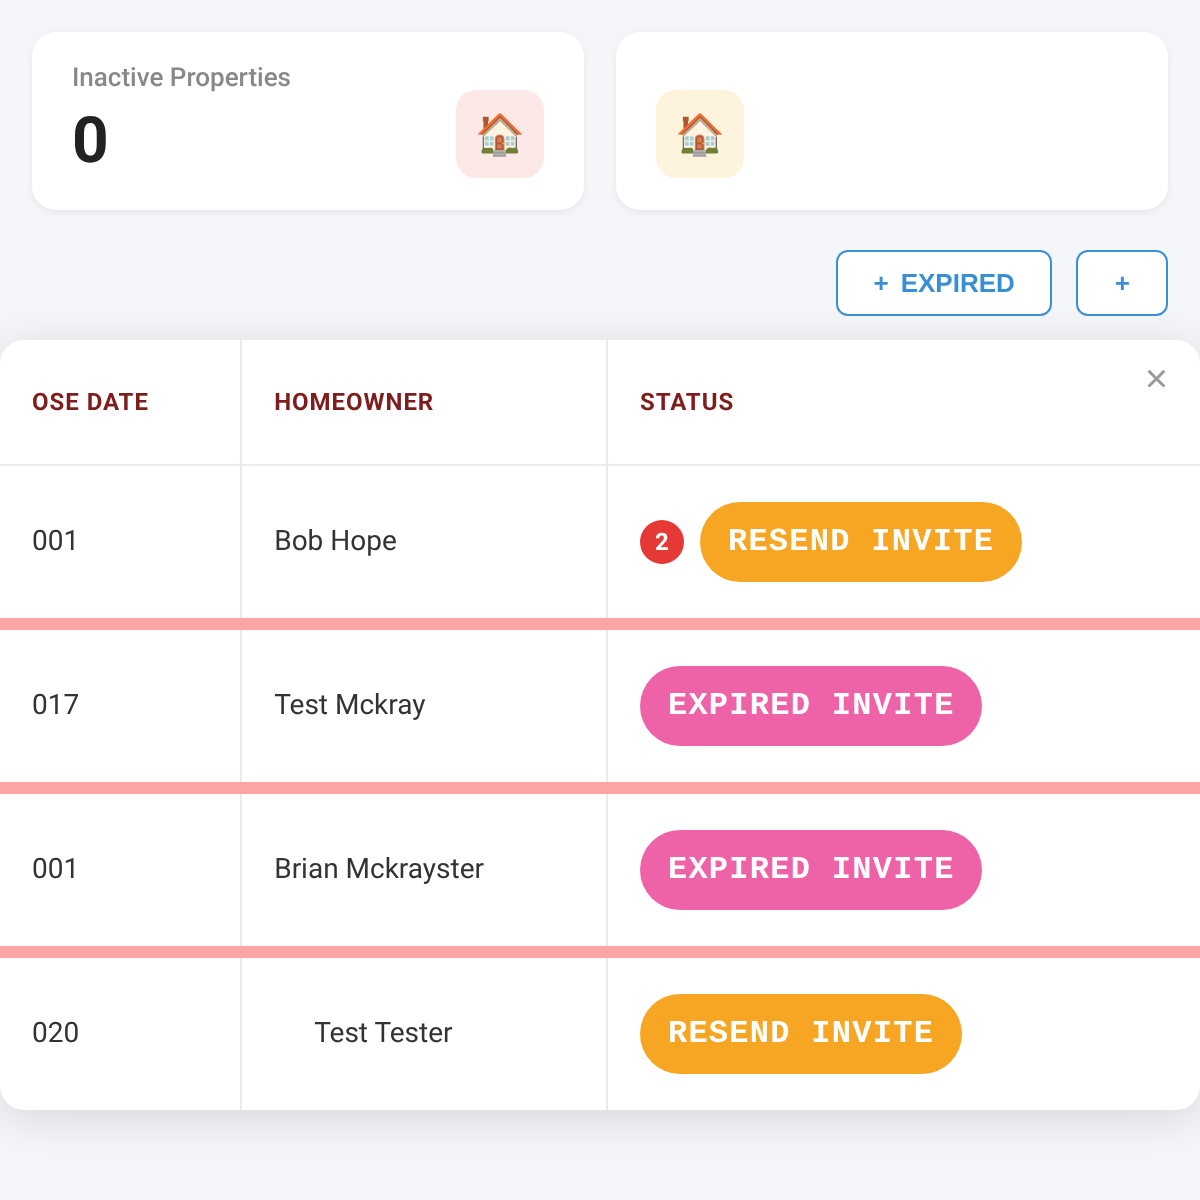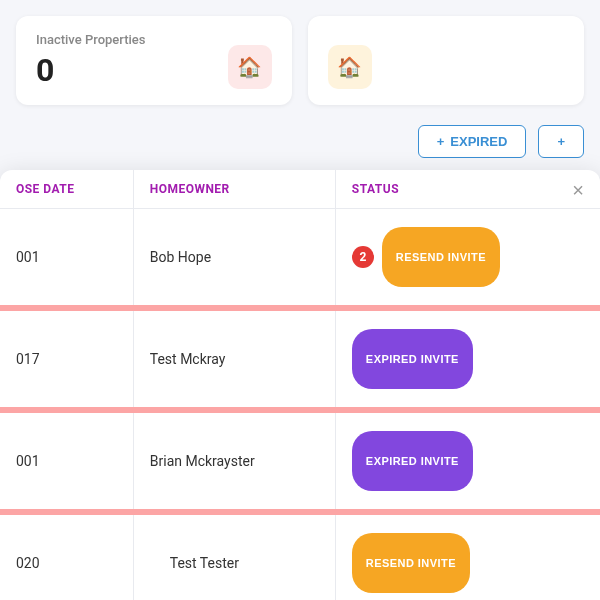--- a/index.html
+++ b/index.html
@@ -106,54 +106,55 @@
       width: 100%;
       border-collapse: collapse;
     }
     thead tr {
       border-bottom: 1.5px solid #e8eaef;
     }
     thead th {
       text-align: left;
       font-size: 12px;
       font-weight: 700;
-      color: #a21caf;
-      padding: 12px 16px;
+      color: #7f1d1d;
+      padding: 24px 16px;
       letter-spacing: 0.04em;
       white-space: nowrap;
     }
     tbody tr {
       border-bottom: 6px solid #fca5a5;
     }
     tbody tr:last-child { border-bottom: none; }
     tbody td {
       padding: 18px 16px;
       font-size: 14px;
       color: #333;
       vertical-align: middle;
     }
 
     
     .badge {
       display: inline-block;
       border-radius: 20px;
-      padding: 24px 14px;
-      font-size: 11px;
+      padding: 11px 14px;
+      font-size: 16px;
       font-weight: 700;
       letter-spacing: 0.04em;
       cursor: pointer;
       border: none;
       white-space: nowrap;
+      font-family: Liberation Mono, monospace;
     }
     .badge-resend {
       background: #f6a623;
       color: #fff;
     }
     .badge-expired {
-      background: #6d28d9;
+      background: #ec4899;
       color: #fff;
       opacity: 0.85;
     }
 
     
     .notif-dot {
       display: inline-flex;
       align-items: center;
       justify-content: center;
       width: 22px;

